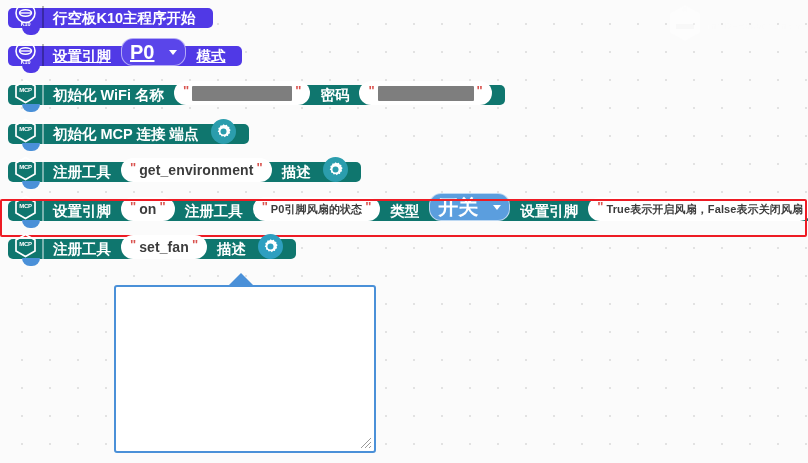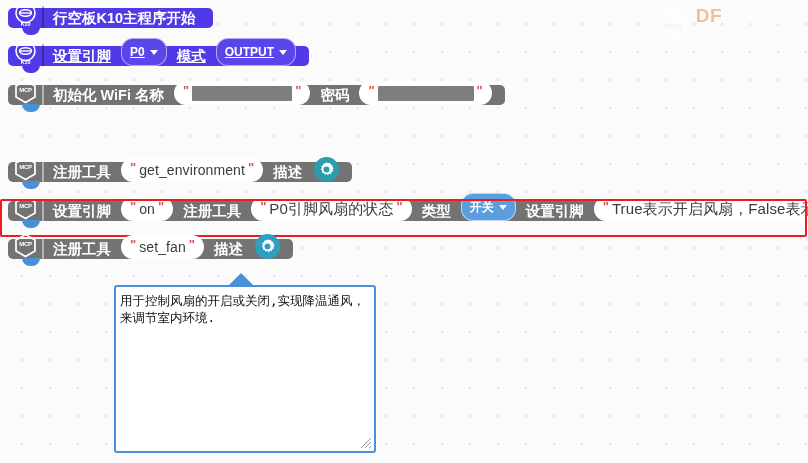--- a/index.html
+++ b/index.html
@@ -64,21 +64,21 @@
     align-items: flex-end;
     height: 20px;
     border-radius: 5px;
     padding: 0 10px 0 4px;
     color: #ffffff;
     white-space: nowrap;
     font-size: 14.5px;
     font-weight: bold;
   }
   .block.purple { background: #5039e6; }
-  .block.blue   { background: #737373; }
+  .block.blue   { background: #0f766e; }
 
   .block-notch {
     position: absolute;
     left: 14px;
     bottom: -7px;
     width: 18px; height: 8px;
     border-bottom-left-radius: 9px;
     border-bottom-right-radius: 9px;
   }
   .purple .block-notch { background: #5039e6; }
@@ -113,25 +113,25 @@
     color: #ffffff;
     letter-spacing: -.2px;
   }
   .badge-k10 .badge-text { bottom: 1px; font-size: 5.5px; }
   .badge-mcp .badge-text { font-size: 6px; top: 9px; }
 
   
   .dd {
     display: inline-flex;
     align-items: center;
-    gap: 5px;
+    gap: 15px;
     height: 24px;
     padding: 13px 8px;
     border-radius: 12px;
-    font-size: 12px;
+    font-size: 20px;
     font-weight: bold;
     margin: 0 3px;
   }
   .purple .dd {
     background: #5a45ea;
     border: 1px solid rgba(255,255,255,.55);
     color: #ffffff;
   }
   .blue .dd {
     background: #5b9ede;
@@ -160,22 +160,22 @@
     gap: 3px;
   }
   .q {
     color: #d9534f;
     font-size: 13px;
     font-weight: bold;
     line-height: 1;
     position: relative;
     top: -3px;
   }
-  .txt-val { letter-spacing: .1px; }
-  .txt-val.cjk { font-size: 15px; }
+  .txt-val { letter-spacing: .1px; font-weight: bold; }
+  .txt-val.cjk { font-size: 11px; }
   .redact {
     display: inline-block;
     height: 15px;
     background: #7e7e7e;
     border-radius: 1px;
   }
 
   
   .gear {
     width: 25px; height: 25px;
@@ -249,23 +249,20 @@
 
   <div id="watermark">
     <div class="wm-hex">
       <svg width="34" height="38" viewBox="0 0 34 38">
         <path d="M17 1 L32 9.5 L32 28.5 L17 37 L2 28.5 L2 9.5 Z" fill="#ffffff" opacity="0.85"></path>
         <rect x="8" y="20" width="18" height="5" fill="#f3f3f3" opacity="0.9"></rect>
         <circle cx="17" cy="5" r="2.6" fill="#ffffff"></circle>
       </svg>
     </div>
     <div class="wm-text">
-      <div class="wm-title">
-        <span class="wm-df">DF</span><span class="wm-cn">创客社区</span>
-      </div>
       <div class="wm-url">mc.DFRobot.com.cn</div>
     </div>
   </div>
 
   <div class="block purple" style="left:8px; top:8px;">
     <span class="block-notch"></span>
     <span class="badge badge-k10">
       <svg width="27" height="27" viewBox="0 0 27 27">
         <circle cx="13.5" cy="12" r="9.5" fill="none" stroke="#ffffff" stroke-width="1.6"></circle>
         <ellipse cx="13.5" cy="12" rx="6" ry="3.2" fill="none" stroke="#ffffff" stroke-width="1.5"></ellipse>
@@ -287,24 +284,20 @@
       </svg>
       <span class="badge-text">K10</span>
     </span>
     <span class="divider"></span>
     <span class="block-label first">设置引脚</span>
     <span class="dd">
       <span>P0</span>
       <span class="caret"></span>
     </span>
     <span class="block-label">模式</span>
-    <span class="dd">
-      <span>OUTPUT</span>
-      <span class="caret"></span>
-    </span>
   </div>
 
   <div class="block blue" style="left:8px; top:85px;">
     <span class="block-notch"></span>
     <span class="badge badge-mcp">
       <svg width="27" height="27" viewBox="0 0 27 27">
         <path d="M13.5 2.5 L23 8 L23 19 L13.5 24.5 L4 19 L4 8 Z" fill="none" stroke="#ffffff" stroke-width="1.7"></path>
       </svg>
       <span class="badge-text">MCP</span>
     </span>
@@ -316,20 +309,37 @@
       <span class="q">"</span>
     </span>
     <span class="block-label">密码</span>
     <span class="txt">
       <span class="q">"</span>
       <span class="redact" style="width:96px;"></span>
       <span class="q">"</span>
     </span>
   </div>
 
+  <div class="block blue" style="left:8px; top:124px;">
+    <span class="block-notch"></span>
+    <span class="badge badge-mcp">
+      <svg width="27" height="27" viewBox="0 0 27 27">
+        <path d="M13.5 2.5 L23 8 L23 19 L13.5 24.5 L4 19 L4 8 Z" fill="none" stroke="#ffffff" stroke-width="1.7"></path>
+      </svg>
+      <span class="badge-text">MCP</span>
+    </span>
+    <span class="divider"></span>
+    <span class="block-label first">初始化 MCP 连接 端点</span>
+    <span class="gear teal">
+      <svg width="17" height="17" viewBox="0 0 17 17">
+        <path d="M8.5 1.2 l1.5 1.1 1.8-.5 .8 1.7 1.8 .4 -.1 1.9 1.4 1.2 -1.1 1.5 .5 1.8 -1.7 .8 -.4 1.8 -1.9-.1 -1.2 1.4 -1.5-1.1 -1.8 .5 -.8-1.7 -1.8-.4 .1-1.9 -1.4-1.2 1.1-1.5 -.5-1.8 1.7-.8 .4-1.8 1.9 .1 Z" fill="#ffffff"></path>
+        <circle cx="8.5" cy="8.5" r="3" fill="#2b9dad"></circle>
+      </svg>
+    </span>
+  </div>
 
   <div class="block blue" style="left:8px; top:162px;">
     <span class="block-notch"></span>
     <span class="badge badge-mcp">
       <svg width="27" height="27" viewBox="0 0 27 27">
         <path d="M13.5 2.5 L23 8 L23 19 L13.5 24.5 L4 19 L4 8 Z" fill="none" stroke="#ffffff" stroke-width="1.7"></path>
       </svg>
       <span class="badge-text">MCP</span>
     </span>
     <span class="divider"></span>
@@ -411,15 +421,14 @@
   <div id="comment-arrow"></div>
   <div id="comment-bubble">
     <div id="comment-resize">
       <svg width="13" height="13" viewBox="0 0 13 13">
         <line x1="12" y1="2" x2="2" y2="12" stroke="#9a9a9a" stroke-width="1"></line>
         <line x1="12" y1="6" x2="6" y2="12" stroke="#9a9a9a" stroke-width="1"></line>
         <line x1="12" y1="10" x2="10" y2="12" stroke="#9a9a9a" stroke-width="1"></line>
       </svg>
     </div>
   </div>
-  <div id="comment-text">用于控制风扇的开启或关闭,实现降温通风，来调节室内环境.</div>
 
 </div>
 
 </body></html>

